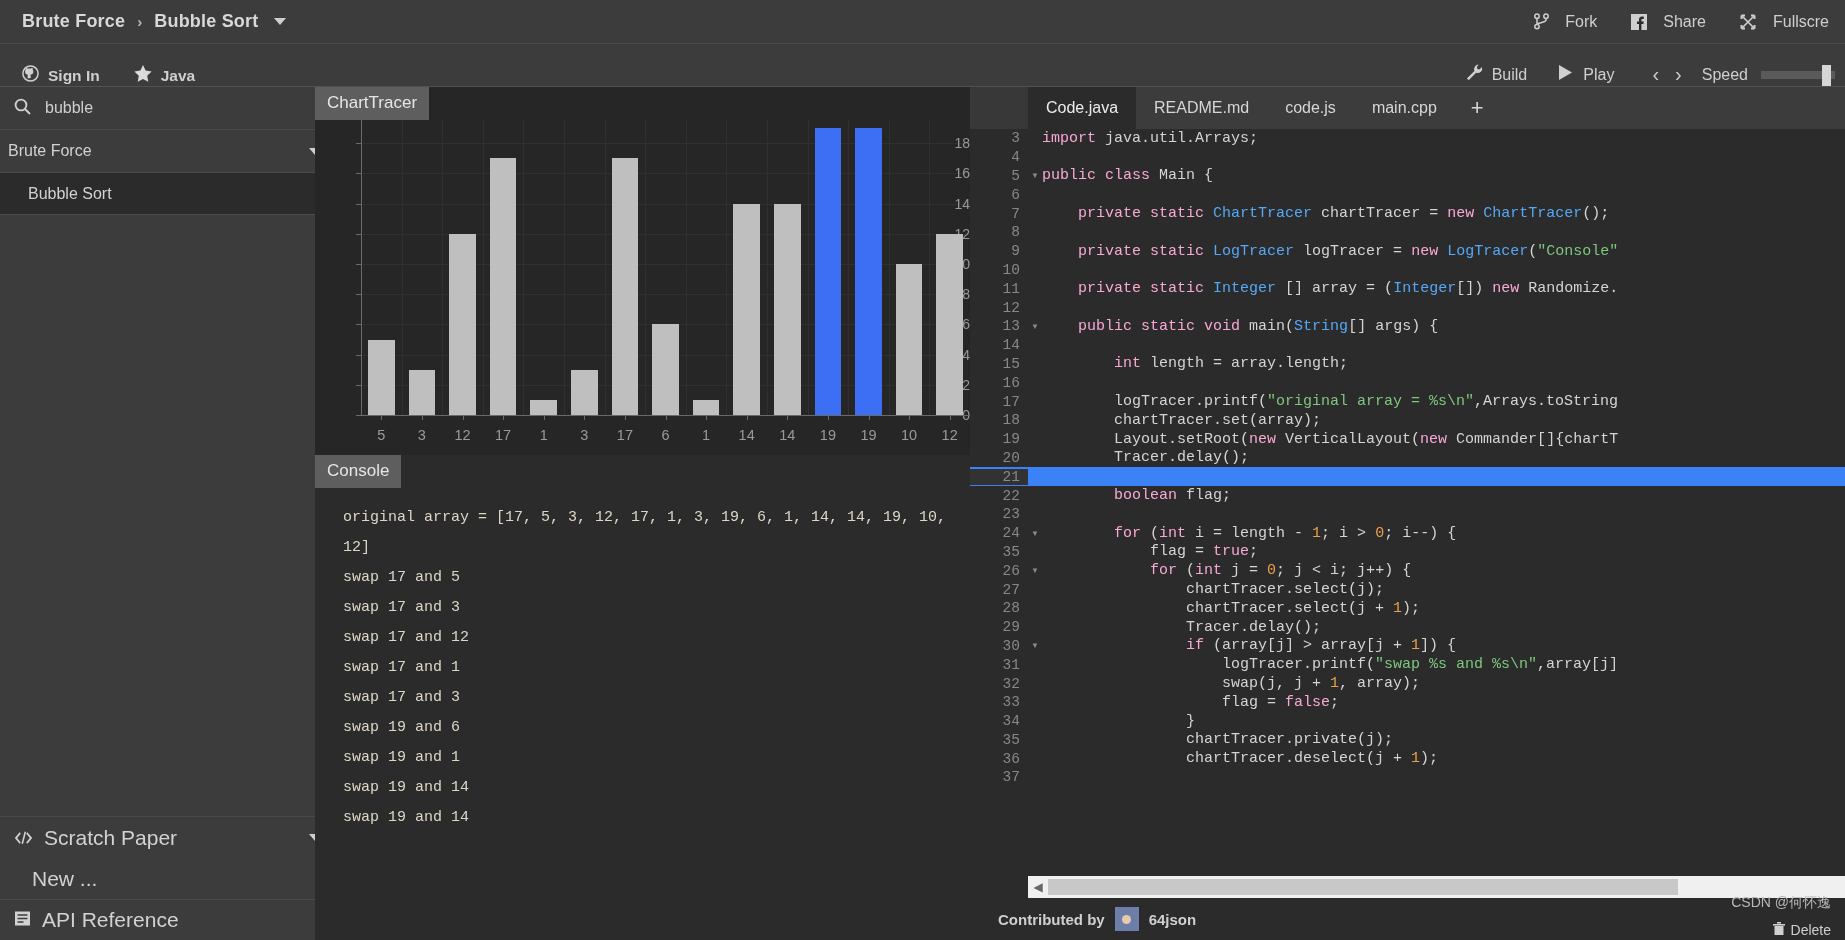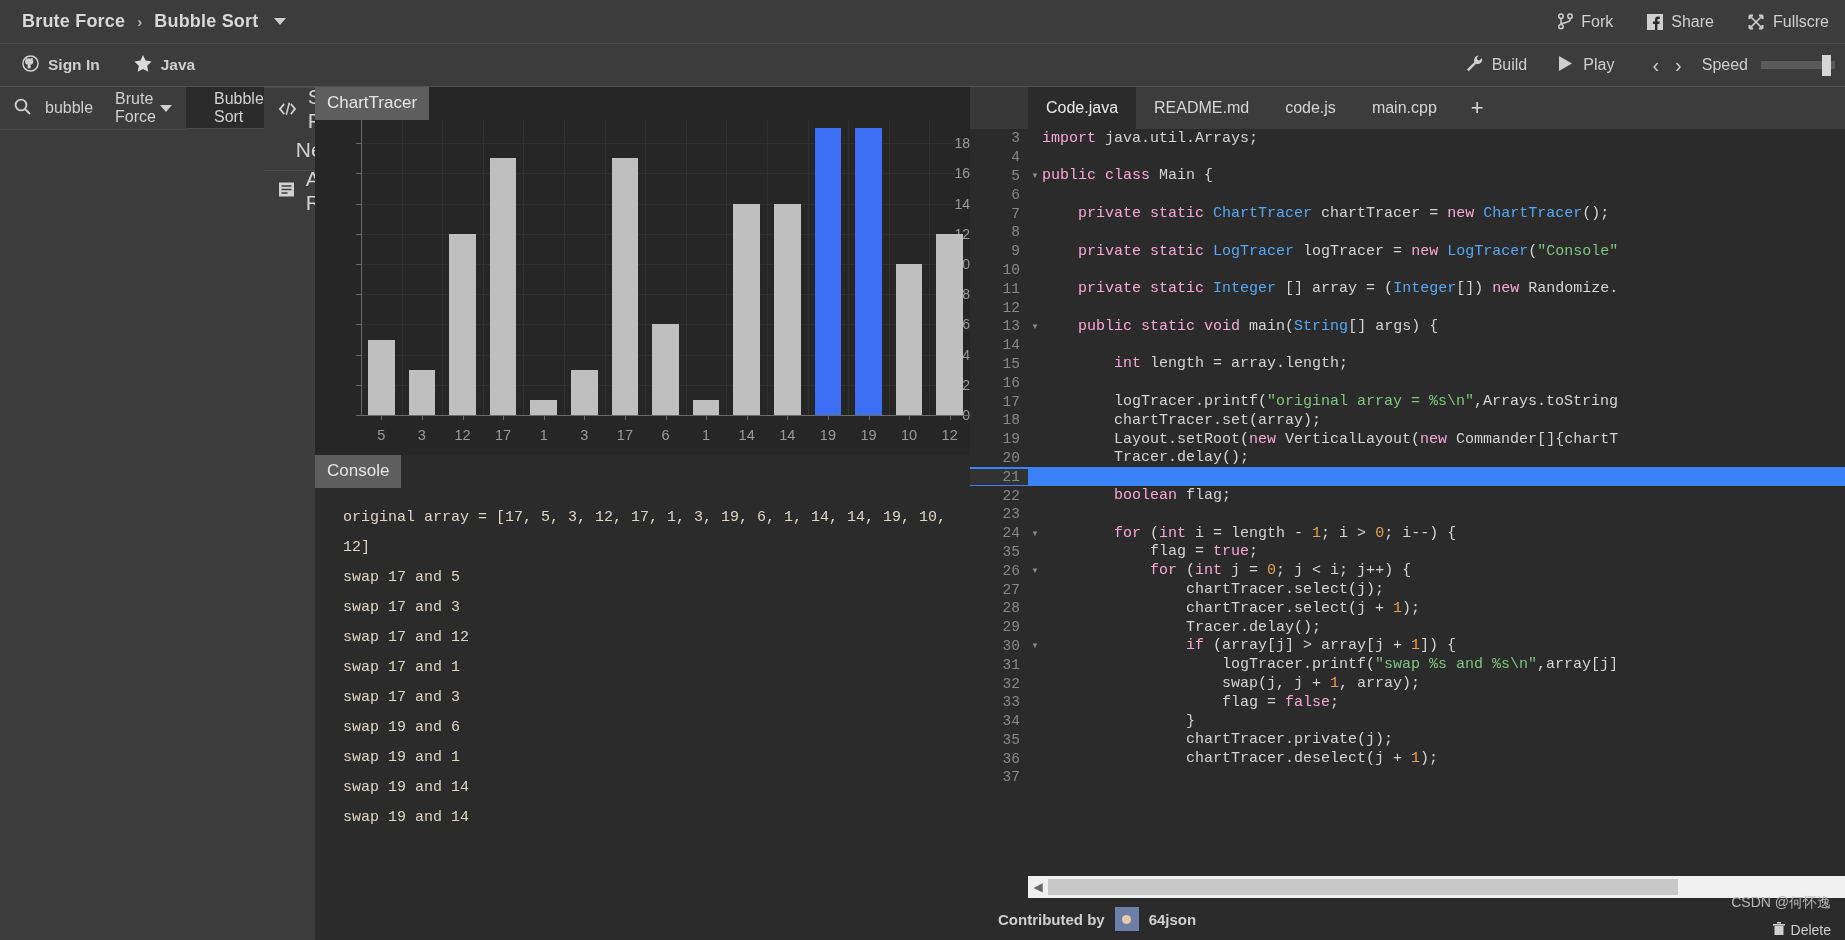--- a/index.html
+++ b/index.html
@@ -19,28 +19,28 @@
   }
   .breadcrumb { display: flex; align-items: center; padding-left: 22px; gap: 12px; }
   .bc-item { color: #d8d8d8; font-size: 18px; font-weight: bold; letter-spacing: .2px; }
   .bc-sep { color: #b6b6b6; font-size: 15px; font-weight: bold; }
   .caret-down {
     width: 0; height: 0; margin-left: 4px;
     border-left: 6px solid transparent; border-right: 6px solid transparent;
     border-top: 7px solid #cfcfcf;
   }
   .top-right { margin-left: auto; display: flex; align-items: center; gap: 34px; padding-right: 16px; }
-  .tr-btn { display: flex; align-items: center; gap: 8px; color: #cfcfcf; font-size: 16px; }
+  .tr-btn { display: flex; align-items: center; gap: 16px; color: #cfcfcf; font-size: 16px; }
   .tr-btn svg { display: block; }
 
   
   .secondbar {
     position: absolute; left: 0; top: 44px; width: 1845px; height: 43px;
     background: #3c3c3c; border-bottom: 1px solid #515151;
-    display: flex; align-items: center;
+    display: flex; align-items: flex-end;
   }
   .sb-left { display: flex; align-items: center; gap: 34px; padding-left: 22px; }
   .sb-item { display: flex; align-items: center; gap: 9px; color: #cfcfcf; font-size: 15.5px; font-weight: bold; }
   .sb-right { margin-left: auto; display: flex; align-items: center; padding-right: 10px; }
   .play-group { display: flex; align-items: center; gap: 30px; }
   .ctl { display: flex; align-items: center; gap: 9px; color: #cfcfcf; font-size: 16px; }
   .chevron { color: #cfcfcf; font-size: 20px; padding: 0 8px; }
   .progress-wrap {
     display: flex; align-items: center;
     width: 228px; height: 40px; background: #5a5a5a;
@@ -55,21 +55,21 @@
   .speed-label { color: #cfcfcf; font-size: 16px; margin-left: 12px; }
   .speed-slider {
     width: 74px; height: 8px; background: #5a5a5a; position: relative; margin-left: 13px;
   }
   .speed-knob { position: absolute; right: 4px; top: -6px; width: 9px; height: 21px; background: #d6d6d6; }
 
   
   .sidebar {
     position: absolute; left: 0; top: 87px; width: 336px; bottom: 0;
     background: #3c3c3c; border-right: 1px solid #4a4a4a;
-    display: flex; flex-direction: row;
+    display: flex; flex-direction: column;
   }
   .search-row {
     height: 43px; display: flex; align-items: center; gap: 14px;
     padding: 0 14px; border-bottom: 1px solid #4a4a4a;
   }
   .search-text { color: #cfcfcf; font-size: 16px; }
   .cat-row {
     height: 43px; display: flex; align-items: center; justify-content: space-between;
     padding: 0 14px 0 8px; border-bottom: 1px solid #4a4a4a;
   }

